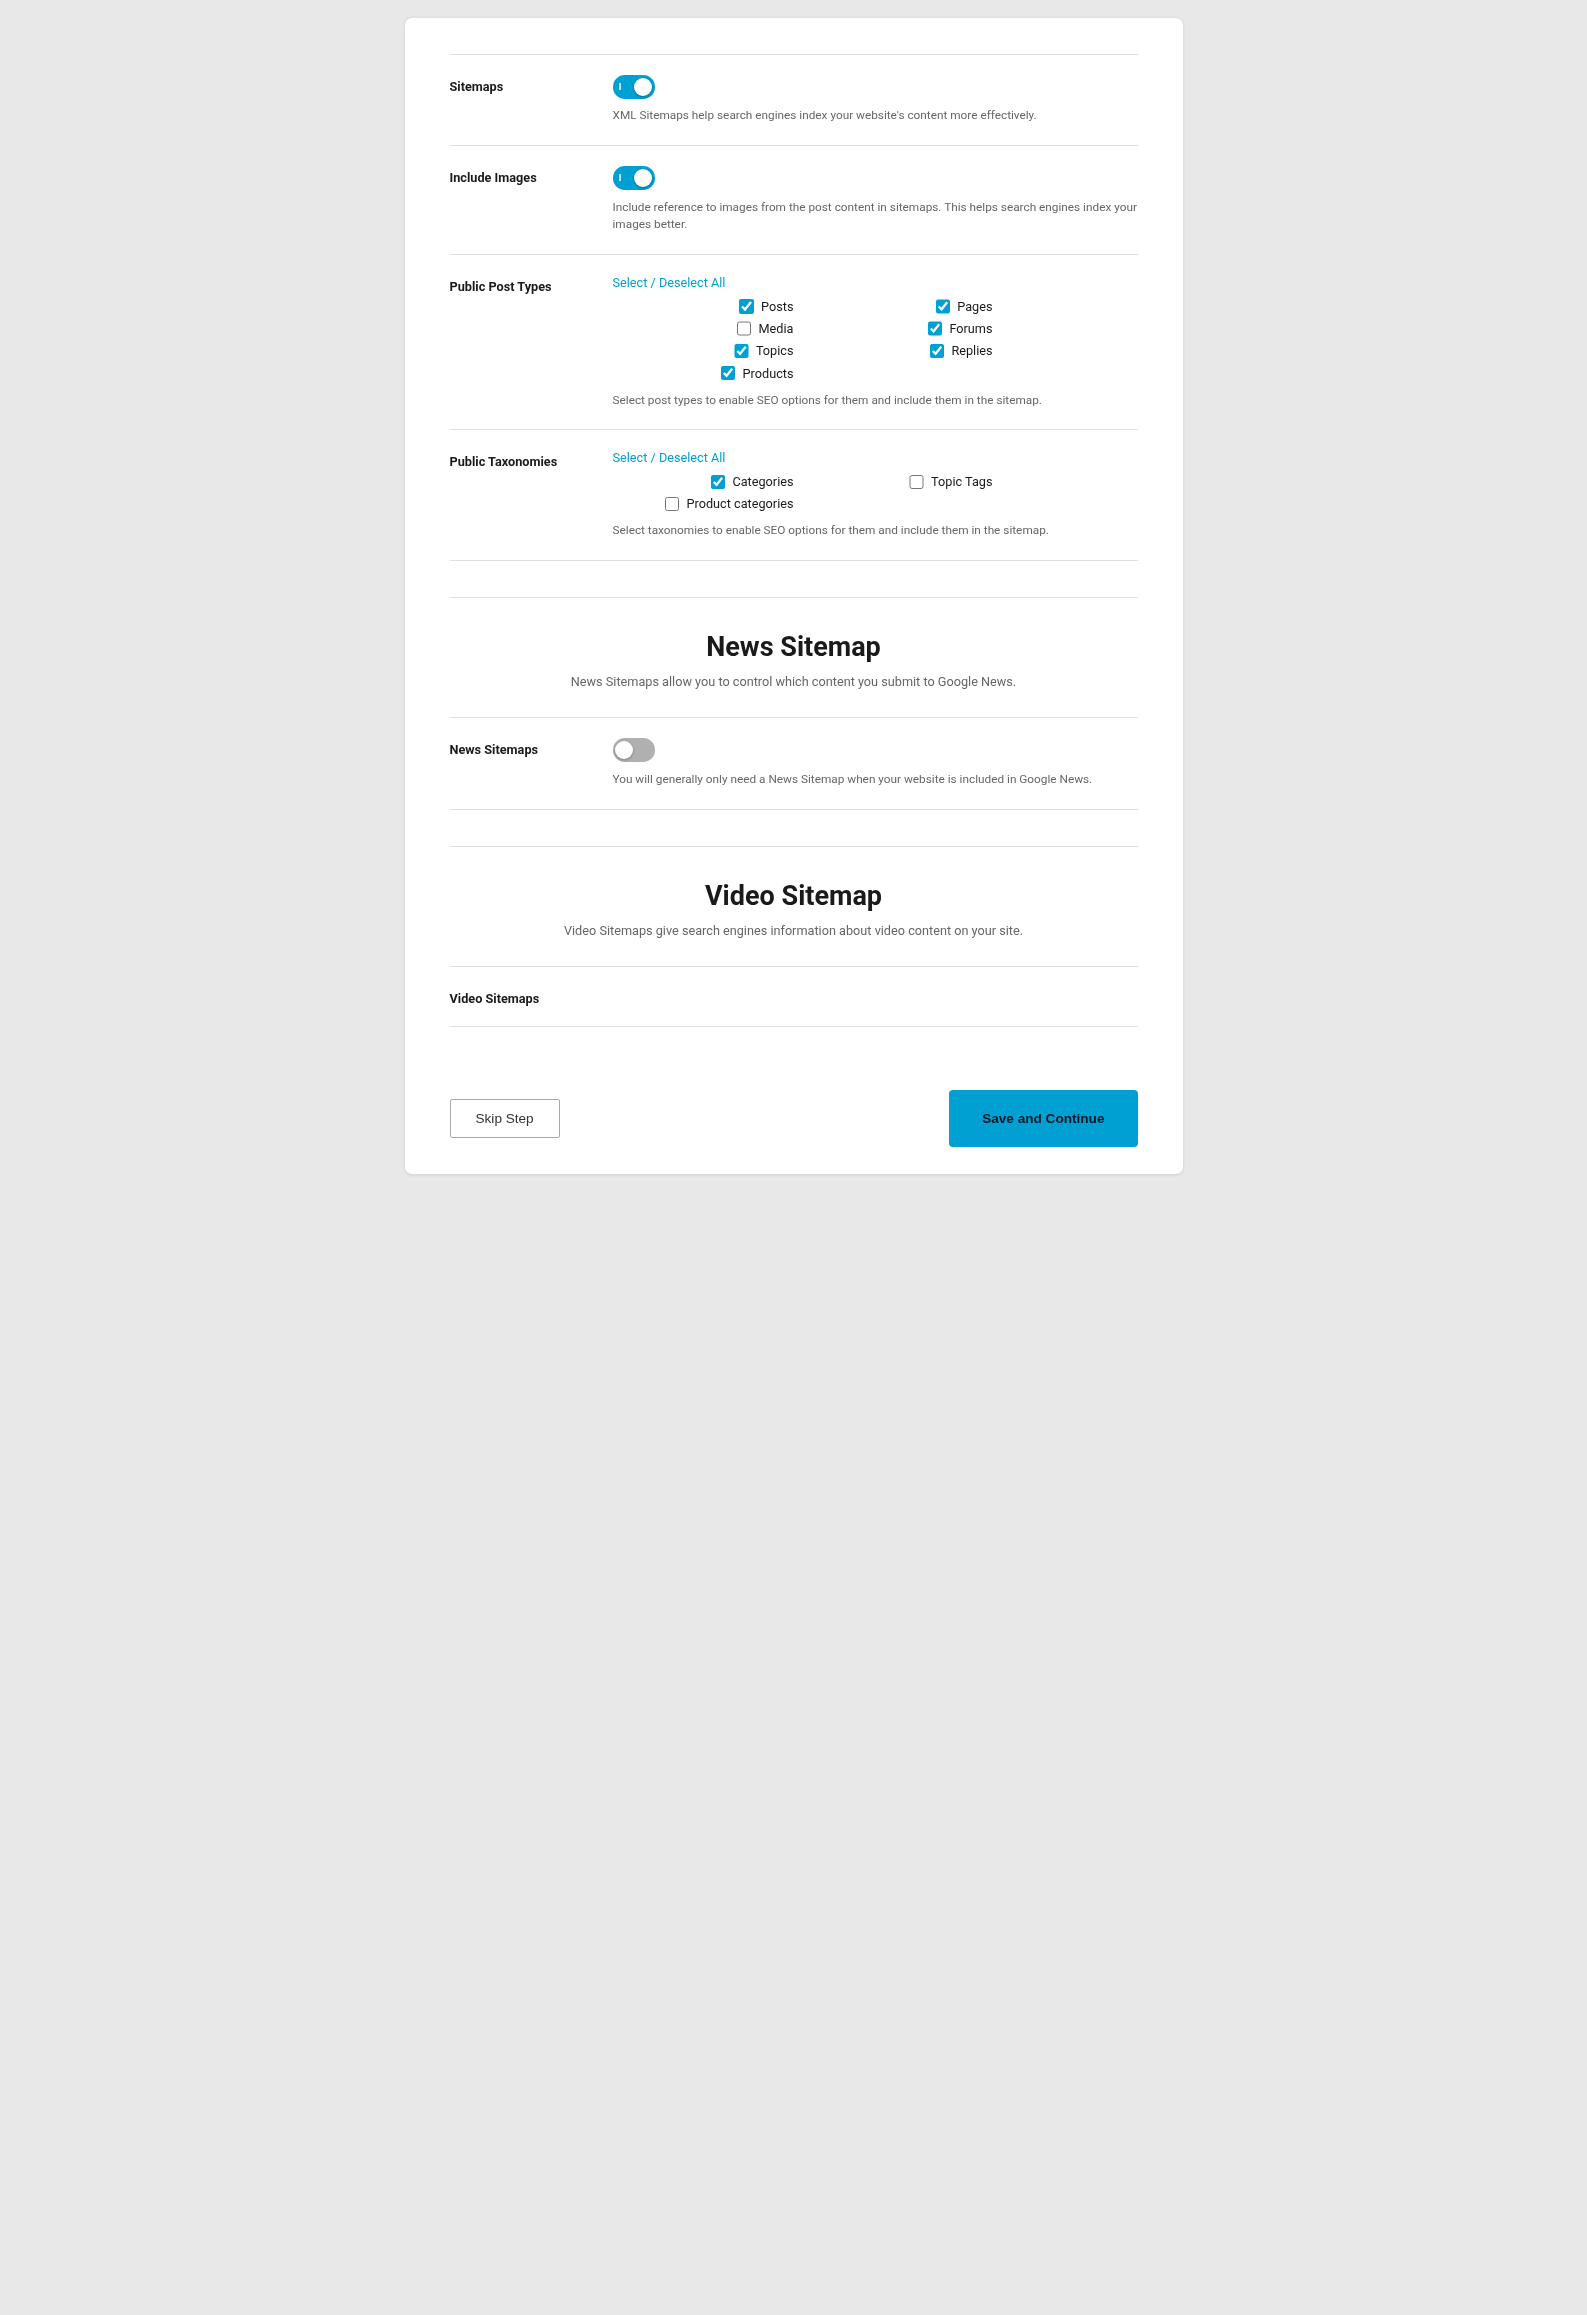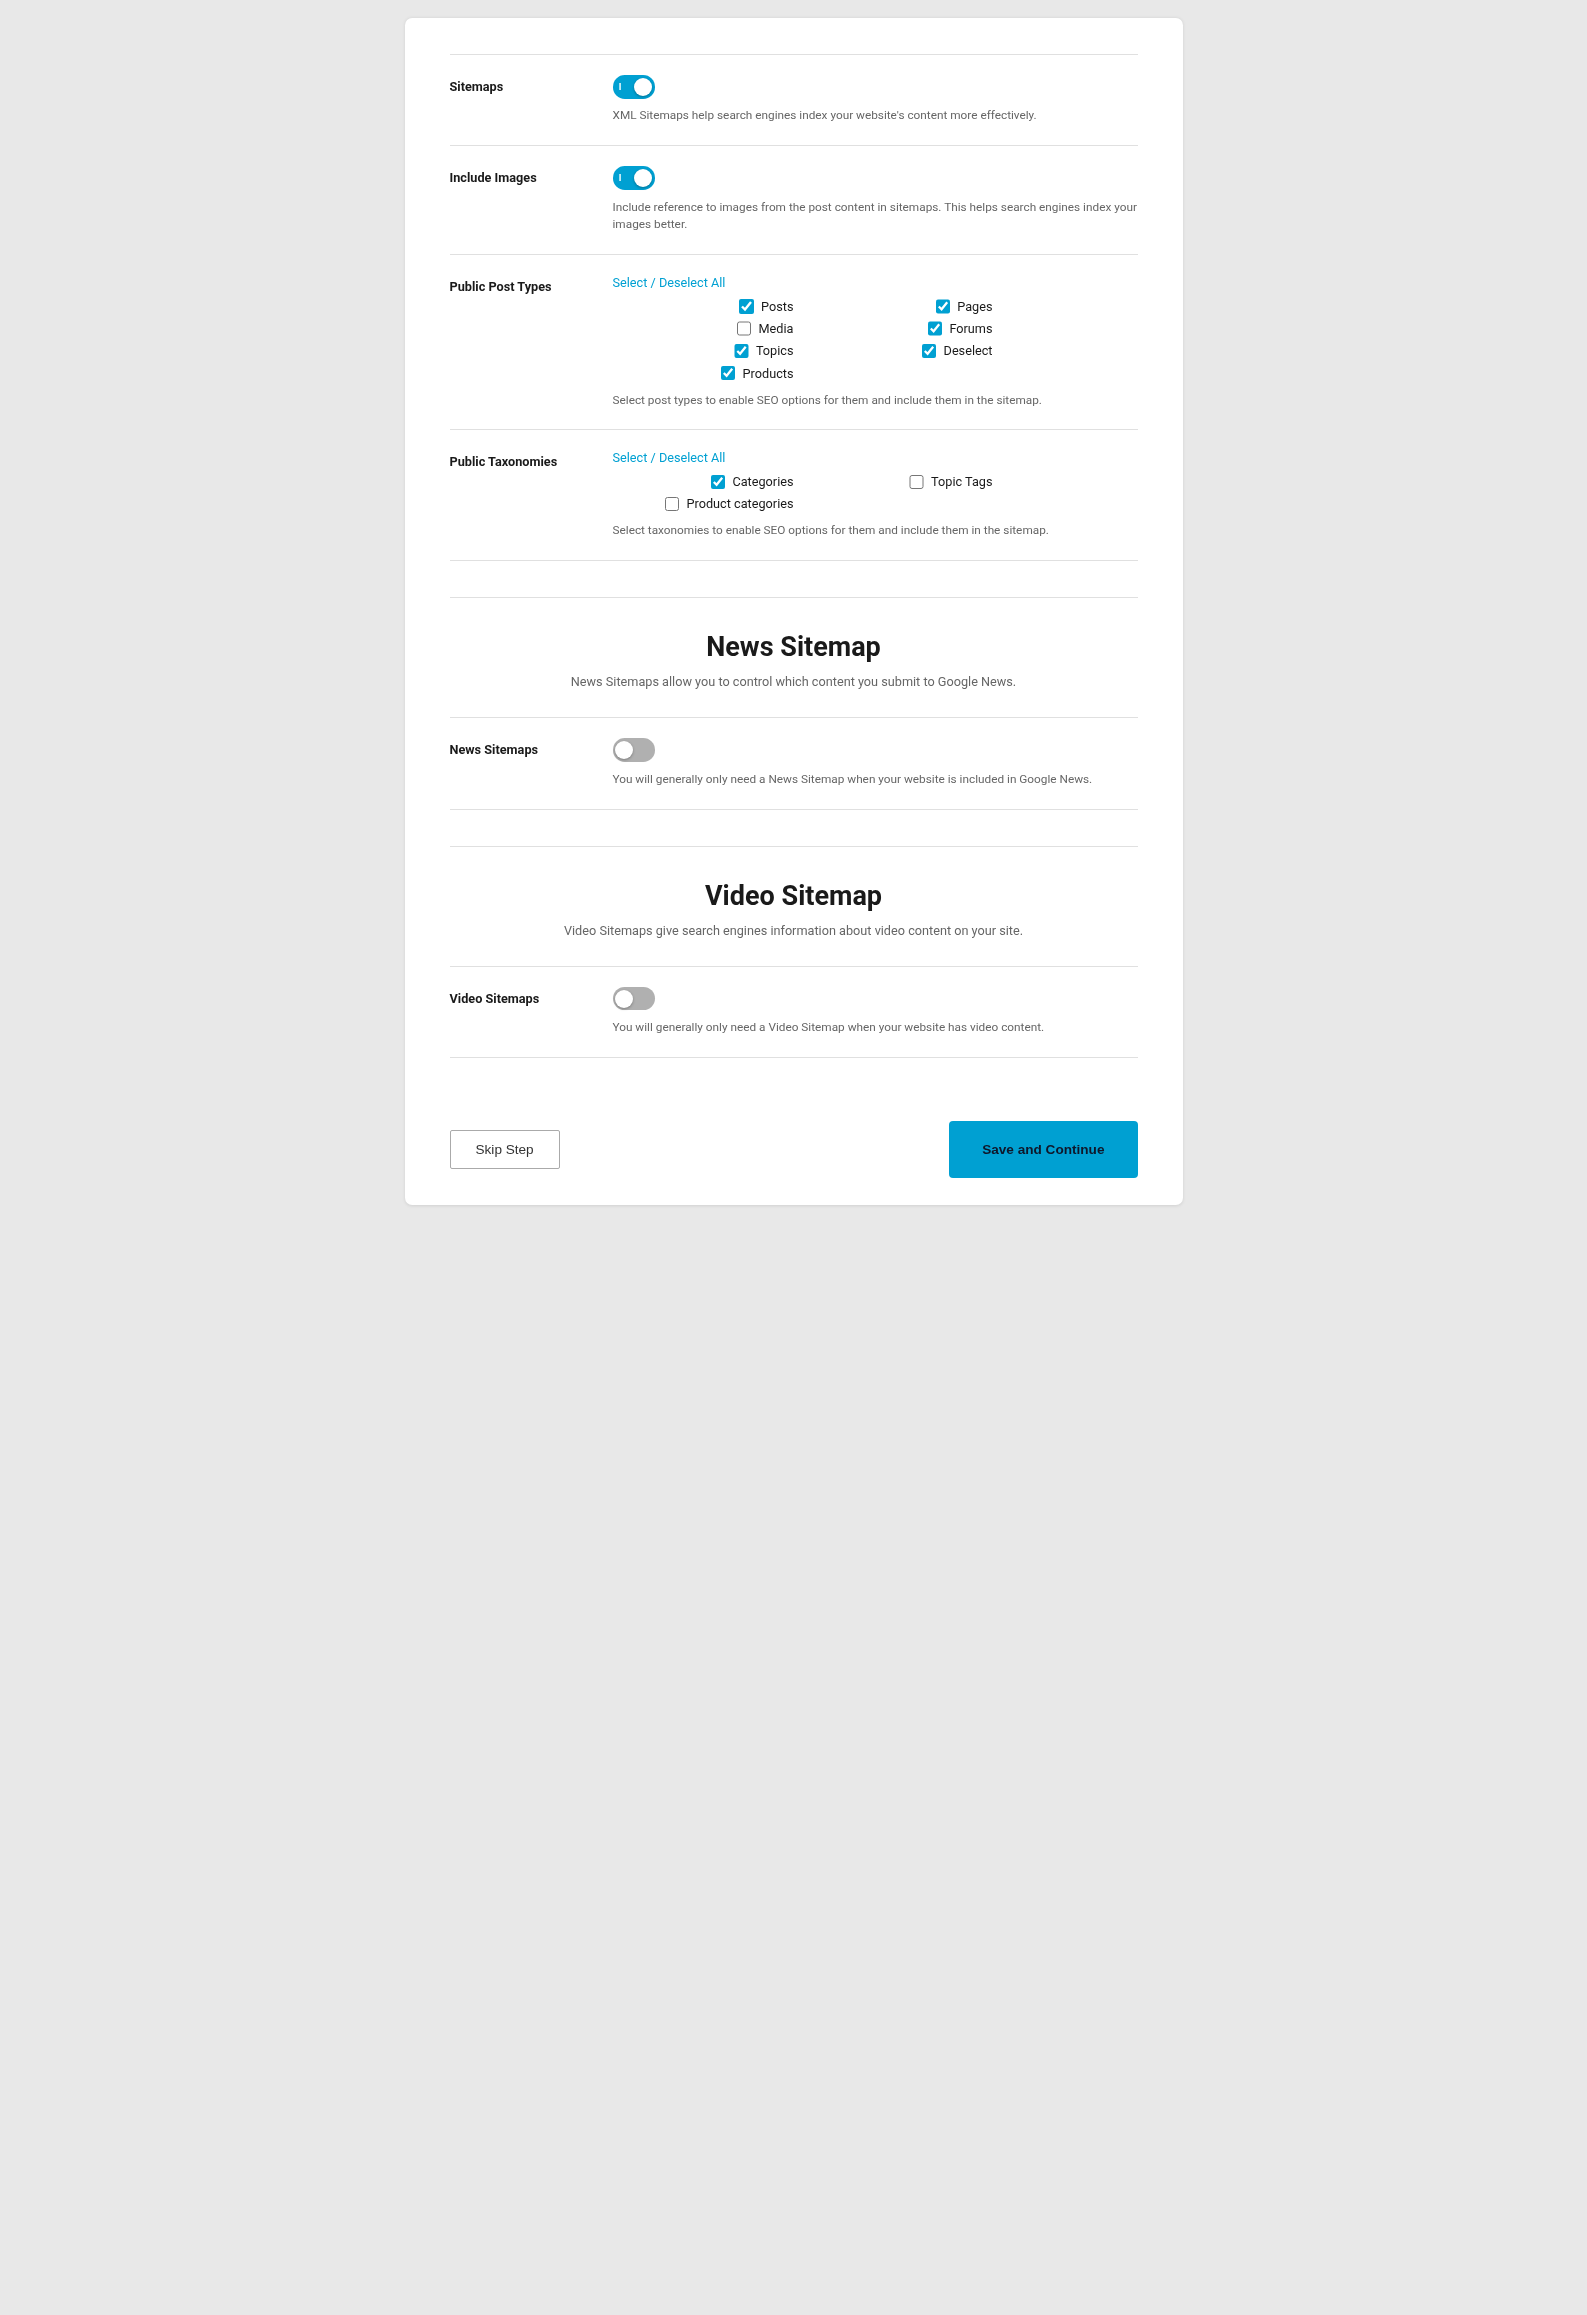--- a/index.html
+++ b/index.html
@@ -236,21 +236,21 @@
           <label class="checkbox-item">
             <input type="checkbox" checked="" style="">
             <span>Forums</span>
           </label>
           <label class="checkbox-item">
             <input type="checkbox" checked="" style="">
             <span>Topics</span>
           </label>
           <label class="checkbox-item">
             <input type="checkbox" checked="" style="">
-            <span>Deselect</span>
+            <span>Replies</span>
           </label>
           <label class="checkbox-item">
             <input type="checkbox" checked="" style="">
             <span>Products</span>
           </label>
         </div>
         <div class="description-text">Select post types to enable SEO options for them and include them in the sitemap.</div>
       </div>
     </div>
 
@@ -302,28 +302,20 @@
   <hr class="major-divider">
 
   <div class="section-header">
     <h1>Video Sitemap</h1>
     <p>Video Sitemaps give search engines information about video content on your site.</p>
   </div>
 
   <div class="settings-section">
     <div class="settings-row">
       <div class="settings-row-label">Video Sitemaps</div>
-      <div class="settings-row-content">
-        <div class="toggle-switch">
-          <div class="toggle-track off">
-            <div class="toggle-thumb"></div>
-          </div>
-        </div>
-        <div class="description-text">You will generally only need a Video Sitemap when your website has video content.</div>
-      </div>
     </div>
   </div>
 
   <div class="footer-bar">
     <button class="btn-skip">Skip Step</button>
     <button class="btn-save">Save and Continue</button>
   </div>
 
 </div>
 

